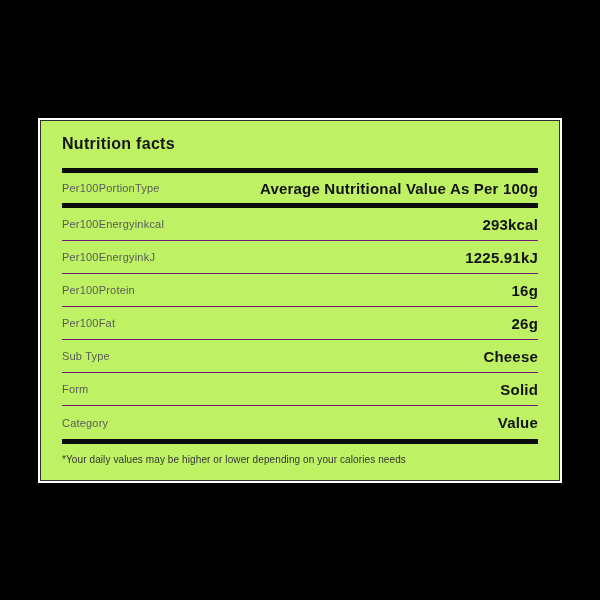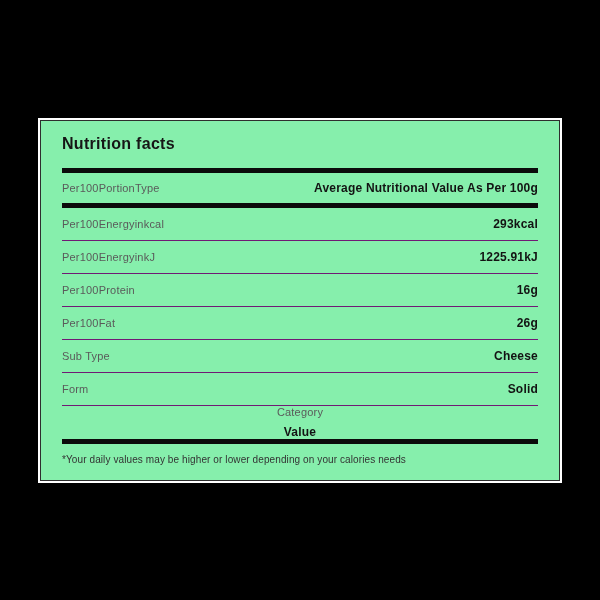--- a/index.html
+++ b/index.html
@@ -14,21 +14,21 @@
     font-family: "Liberation Sans", sans-serif;
     overflow: hidden;
   }
   .card {
     position: absolute;
     left: 40px;
     top: 120px;
     width: 520px;
     height: 361px;
     box-sizing: border-box;
-    background: #86efac;
+    background: #bef264;
     border: 1px solid #2e2e2e;
     box-shadow: 0 0 0 2px #ffffff;
     padding: 13px 21px 0 21px;
   }
   .title {
     margin: 0;
     font-size: 16px;
     line-height: 19px;
     font-weight: bold;
     color: #161616;
@@ -49,30 +49,29 @@
   .header-row {
     height: 30px;
   }
   .data-row {
     height: 33px;
     box-sizing: border-box;
     border-bottom: 1px solid #701a75;
   }
   .data-row:last-child {
     border-bottom: none;
-    flex-direction: column;
   }
   .label {
     font-size: 11px;
     color: #5a5a5a;
     letter-spacing: 0.2px;
     white-space: nowrap;
   }
   .value {
-    font-size: 12px;
+    font-size: 15px;
     font-weight: bold;
     color: #131313;
     letter-spacing: 0.2px;
     white-space: nowrap;
   }
   .footnote {
     margin: 9px 0 0 0;
     font-size: 10px;
     line-height: 13px;
     color: #333333;

